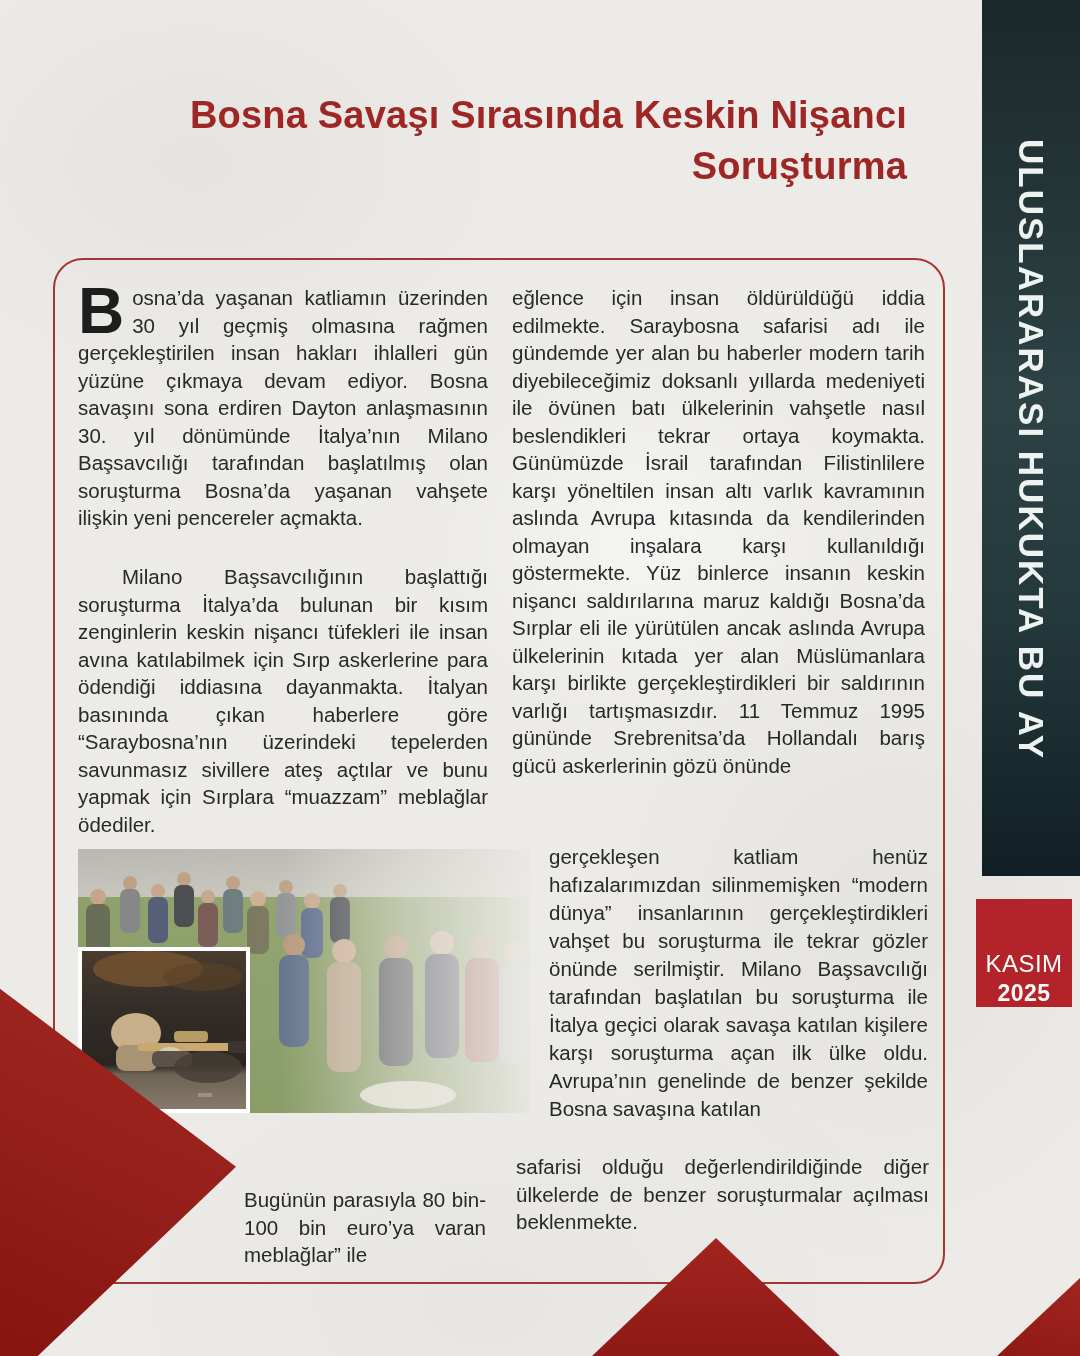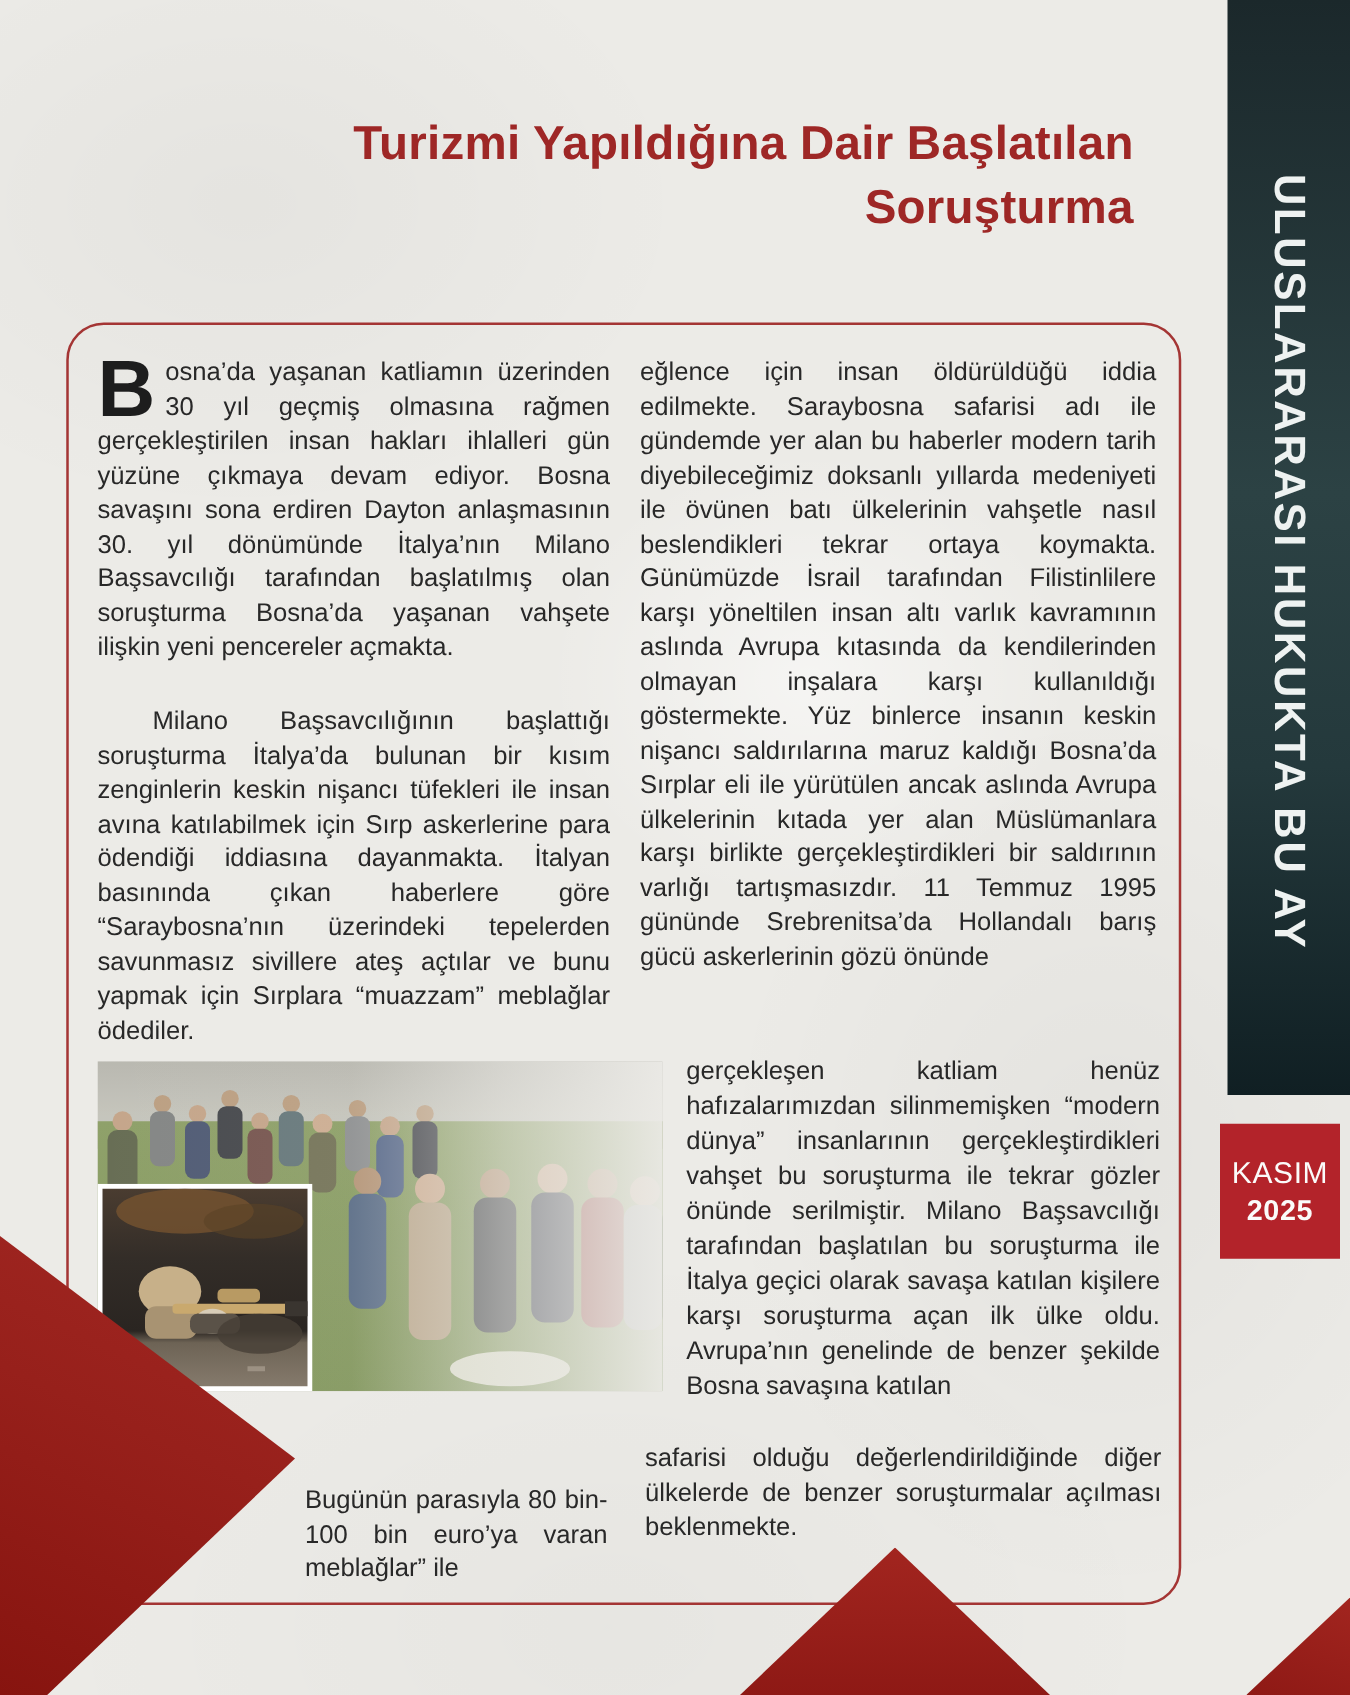--- a/index.html
+++ b/index.html
@@ -13,21 +13,21 @@
       radial-gradient(ellipse 300px 260px at 60% 40%, rgba(255,255,255,.5), transparent 70%),
       #ECEBE7;}
   .title{position:absolute;left:100px;top:90px;width:807px;text-align:right;
     color:#9e2726;font-size:38px;line-height:51px;font-weight:700;letter-spacing:.2px;}
   .sidebar{position:absolute;left:982px;top:0;width:98px;height:876px;
     background:linear-gradient(180deg,#1b282b 0%,#2c4244 45%,#24393c 70%,#101f23 100%);
     display:flex;align-items:center;justify-content:center;}
   .sidebar-text{writing-mode:vertical-rl;text-orientation:mixed;white-space:nowrap;
     color:#eef2f1;font-size:35px;font-weight:700;letter-spacing:2px;margin-top:24px;}
   .issue-box{position:absolute;left:976px;top:899px;width:96px;height:108px;background:#b3232a;
-    color:#fbfbfa;display:flex;flex-direction:column;justify-content:center;align-items:center;gap:2px;}
+    color:#fbfbfa;display:flex;flex-direction:column;justify-content:flex-end;align-items:center;gap:2px;}
   .issue-box .month{font-size:24px;letter-spacing:.5px;font-weight:400;}
   .issue-box .year{font-size:23px;font-weight:700;letter-spacing:.5px;}
   .content-box{position:absolute;left:53px;top:258px;width:888px;height:1022px;
     border:2.5px solid #a43534;border-radius:30px;}
   .body-text{position:absolute;color:#282828;font-size:20.5px;line-height:27.5px;
     text-align:justify;}
   .p1{left:78px;top:284px;width:410px;}
   .p2{left:78px;top:563px;width:410px;text-indent:44px;}
   .cap{left:244px;top:1186px;width:242px;}
   .b1{left:488px;top:284px;width:413px;margin-left:24px;}
@@ -46,21 +46,21 @@
   .tri-right{position:absolute;left:997px;top:1278px;width:83px;height:78px;
     background:linear-gradient(200deg,#a2251f,#8e1915);
     clip-path:polygon(100% 0,100% 100%,0 100%);}
 </style>
 </head>
 <body>
 
 <div class="page">
 
   <div class="title">
-    <div>Turizmi Yapıldığına Dair Başlatılan</div>
+    <div>Bosna Savaşı Sırasında Keskin Nişancı</div>
     <div>Soruşturma</div>
   </div>
 
   <div class="content-box"></div>
 
   <div class="body-text p1">
     <span class="dropcap">B</span><span>osna’da yaşanan katliamın üzerinden 30 yıl geçmiş olmasına rağmen gerçekleştirilen insan hakları ihlalleri gün yüzüne çıkmaya devam ediyor. Bosna savaşını sona erdiren Dayton anlaşmasının 30. yıl dönümünde İtalya’nın Milano Başsavcılığı tarafından başlatılmış olan soruşturma Bosna’da yaşanan vahşete ilişkin yeni pencereler açmakta.</span>
   </div>
 
   <div class="body-text p2">Milano Başsavcılığının başlattığı soruşturma İtalya’da bulunan bir kısım zenginlerin keskin nişancı tüfekleri ile insan avına katılabilmek için Sırp askerlerine para ödendiği iddiasına dayanmakta. İtalyan basınında çıkan haberlere göre “Saraybosna’nın üzerindeki tepelerden savunmasız sivillere ateş açtılar ve bunu yapmak için Sırplara “muazzam” meblağlar ödediler.</div>

